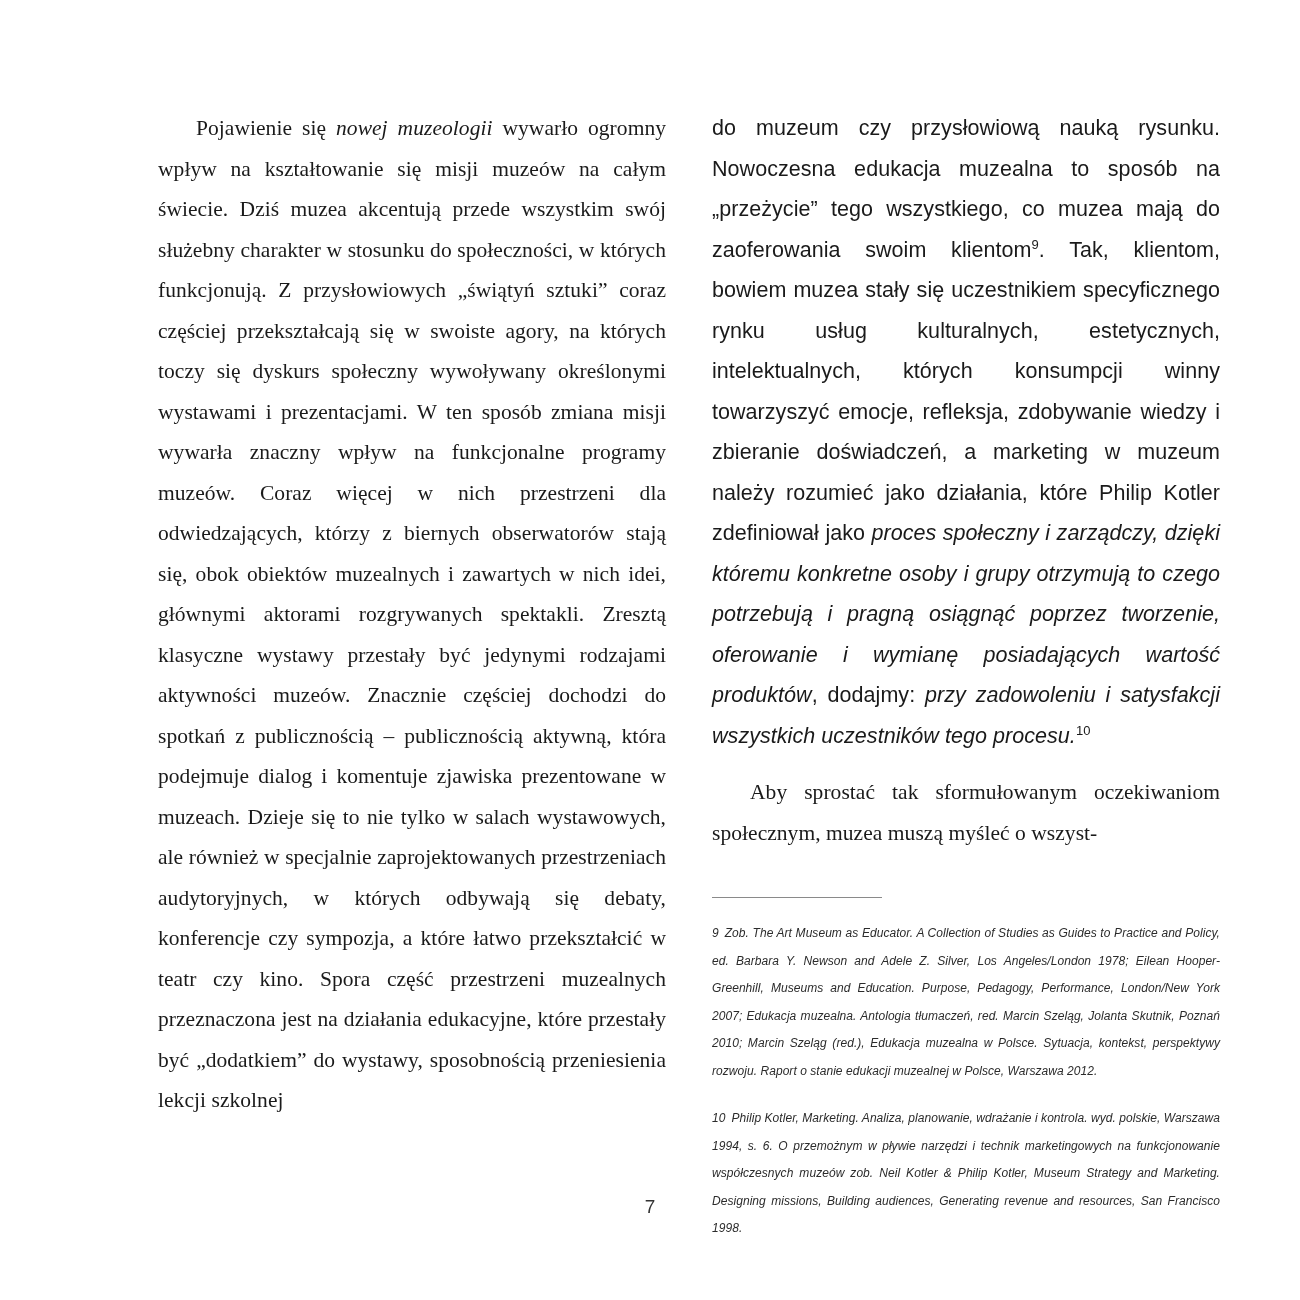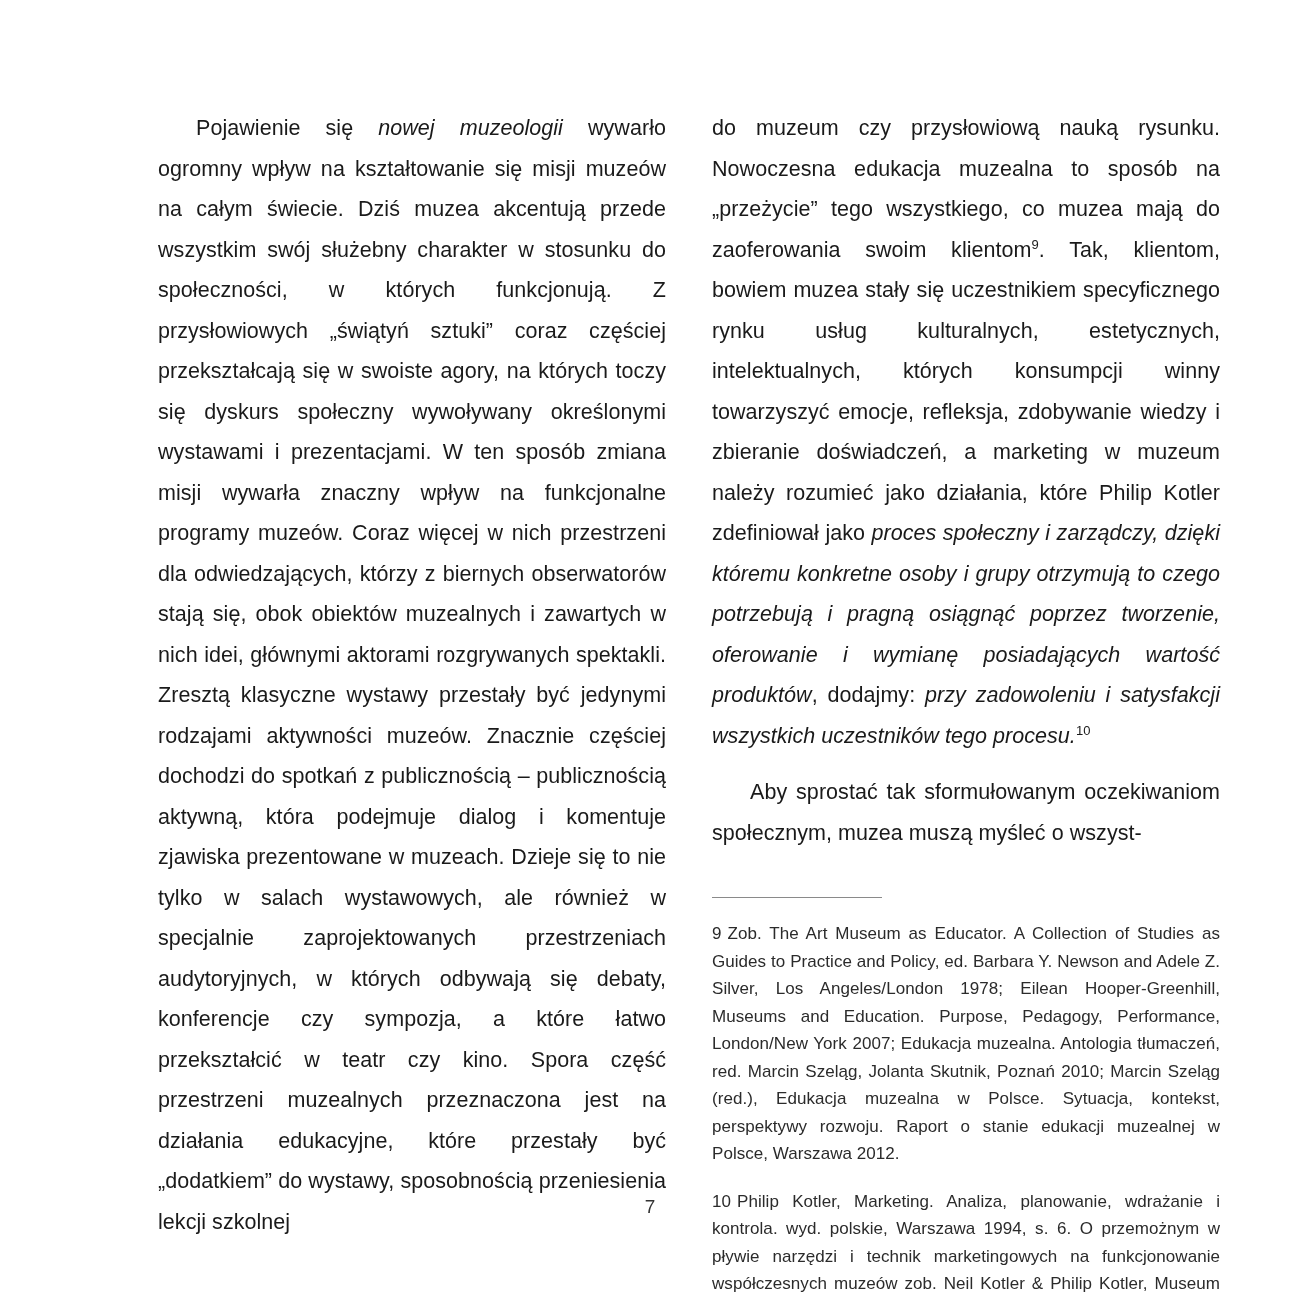--- a/index.html
+++ b/index.html
@@ -37,20 +37,21 @@
     margin: 0;
     font-size: 21.5px;
     line-height: 40.5px;
     text-align: justify;
     text-justify: inter-word;
     color: #1a1a1a;
     letter-spacing: 0.05px;
   }
   .col p.indent {
     text-indent: 38px;
+    font-family: Liberation Serif, serif;
   }
   .col p + p {
     margin-top: 16px;
   }
   em {
     font-style: italic;
   }
   sup {
     font-size: 13px;
     vertical-align: super;
@@ -60,24 +61,25 @@
     margin-top: 44px;
     width: 170px;
     height: 1px;
     background: #8a8a8a;
   }
   .footnotes {
     margin-top: 22px;
   }
   .footnotes p {
     margin: 0;
-    font-size: 17px;
+    font-size: 12px;
     line-height: 27.5px;
     text-align: justify;
     color: #2b2b2b;
+    font-style: italic;
   }
   .footnotes p + p {
     margin-top: 20px;
   }
   .fn-num {
     margin-right: 6px;
   }
   .page-number {
     position: absolute;
     left: 0;

